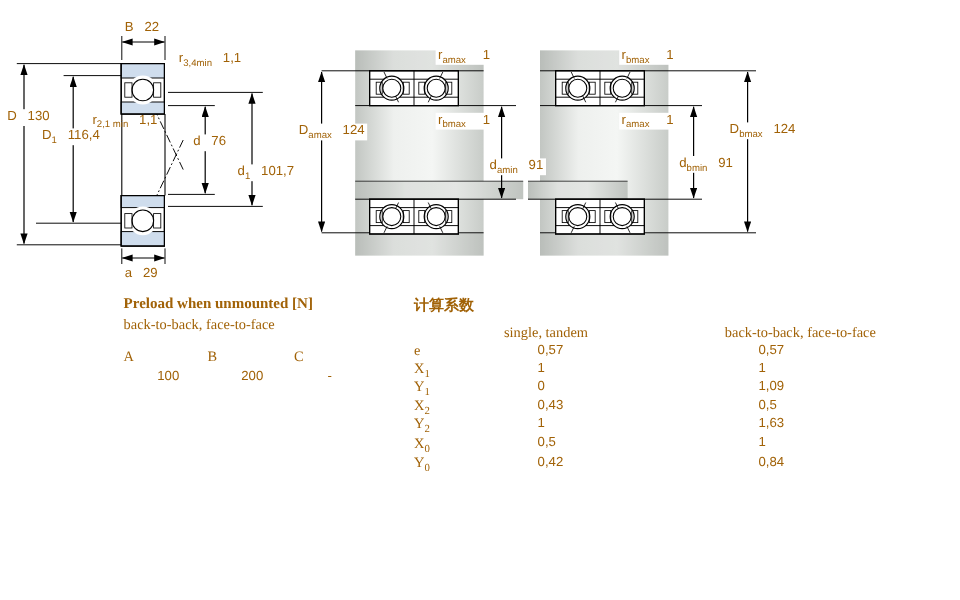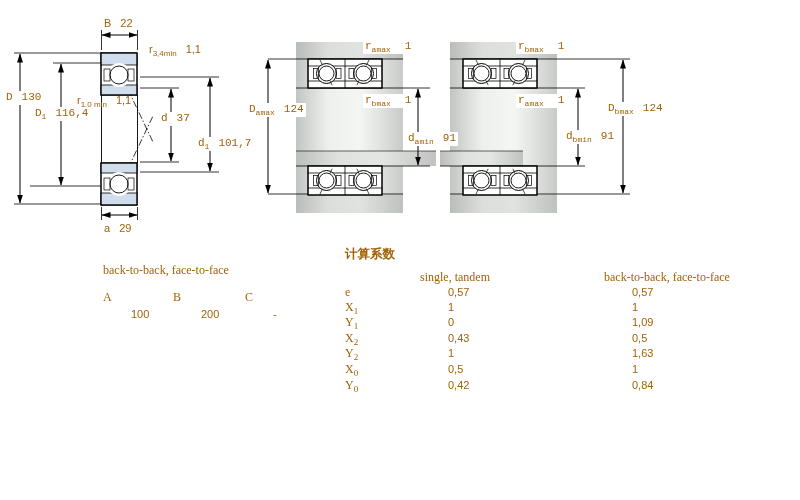--- a/index.html
+++ b/index.html
@@ -3,21 +3,21 @@
 <meta charset="utf-8">
 <style>
   html,body{margin:0;padding:0;background:#fff;}
   .canvas{position:relative;width:800px;height:500px;background:#fff;overflow:hidden;
           font-family:"Liberation Sans",sans-serif;color:#a16207;}
   svg{position:absolute;left:0;top:0;}
   .dim{position:absolute;font:11px "Liberation Sans",sans-serif;white-space:nowrap;line-height:13px;}
   .dim sub{font-size:8px;line-height:8px;}
   .dim .val{margin-left:9px;}
   .dim .val-w{margin-left:14px;}
-  .bg{background:#ffffff;padding:0 2px;font-family:Liberation Mono, monospace;}
+  .bg{background:#ffffff;padding:0 2px;}
   .t-serif{position:absolute;font:12px "Liberation Serif",serif;white-space:nowrap;}
   .t-bold{font-weight:bold;font-size:12.5px;}
   .t-val{position:absolute;font:11px "Liberation Sans",sans-serif;white-space:nowrap;margin-left:28px;}
   .t-serif sub{font-size:9px;}
 </style>
 </head>
 <body>
 
 <div class="canvas">
 
@@ -134,36 +134,37 @@
       <use href="#brgpair" transform="translate(537,59) scale(-1,1)"></use>
       <use href="#brgpair" transform="translate(537,195) scale(-1,-1)"></use>
       <line x1="623" y1="60" x2="623" y2="193" marker-start="url(#arr)" marker-end="url(#arr)"></line>
       <line x1="578" y1="89" x2="578" y2="165" marker-start="url(#arr)" marker-end="url(#arr)"></line>
     </g>
   </svg>
 
   <div class="dim" style="left:104px;top:17px"><span>B</span><sub></sub><span class="val">22</span></div>
   <div class="dim" style="left:149px;top:43px"><span>r</span><sub>3,4min</sub><span class="val">1,1</span></div>
   <div class="dim bg" style="left:4px;top:91px"><span>D</span><sub></sub><span class="val">130</span></div>
-  <div class="dim" style="left:77px;top:94px"><span>r</span><sub>1,0 min</sub><span class="val">1,1</span></div>
+  <div class="dim" style="left:77px;top:94px"><span>r</span><sub>2,1 min</sub><span class="val">1,1</span></div>
   <div class="dim bg" style="left:33px;top:107px"><span>D</span><sub>1</sub><span class="val">116,4</span></div>
-  <div class="dim bg" style="left:159px;top:112px"><span>d</span><sub></sub><span class="val">37</span></div>
+  <div class="dim bg" style="left:159px;top:112px"><span>d</span><sub></sub><span class="val">76</span></div>
   <div class="dim bg" style="left:196px;top:137px"><span>d</span><sub>1</sub><span class="val">101,7</span></div>
   <div class="dim" style="left:104px;top:222px"><span>a</span><sub></sub><span class="val">29</span></div>
 
   <div class="dim bg" style="left:363px;top:40px"><span>r</span><sub>amax</sub><span class="val-w">1</span></div>
   <div class="dim bg" style="left:363px;top:94px"><span>r</span><sub>bmax</sub><span class="val-w">1</span></div>
   <div class="dim bg" style="left:247px;top:103px"><span>D</span><sub>amax</sub><span class="val">124</span></div>
   <div class="dim bg" style="left:406px;top:132px"><span>d</span><sub>amin</sub><span class="val">91</span></div>
 
   <div class="dim bg" style="left:516px;top:40px"><span>r</span><sub>bmax</sub><span class="val-w">1</span></div>
   <div class="dim bg" style="left:516px;top:94px"><span>r</span><sub>amax</sub><span class="val-w">1</span></div>
   <div class="dim bg" style="left:606px;top:102px"><span>D</span><sub>bmax</sub><span class="val">124</span></div>
   <div class="dim bg" style="left:564px;top:130px"><span>d</span><sub>bmin</sub><span class="val">91</span></div>
 
+  <div class="t-serif t-bold" style="left:103px;top:246px">Preload when unmounted [N]</div>
   <div class="t-serif" style="left:103px;top:263px">back-to-back, face-to-face</div>
   <div class="t-serif" style="left:103px;top:290px">A</div>
   <div class="t-serif" style="left:173px;top:290px">B</div>
   <div class="t-serif" style="left:245px;top:290px">C</div>
   <div class="t-val" style="left:103px;top:308px">100</div>
   <div class="t-val" style="left:173px;top:308px">200</div>
   <div class="t-val" style="left:245px;top:308px">-</div>
 
   <div class="t-serif t-bold" style="left:345px;top:246px">计算系数</div>
   <div class="t-serif" style="left:420px;top:270px">single, tandem</div>

